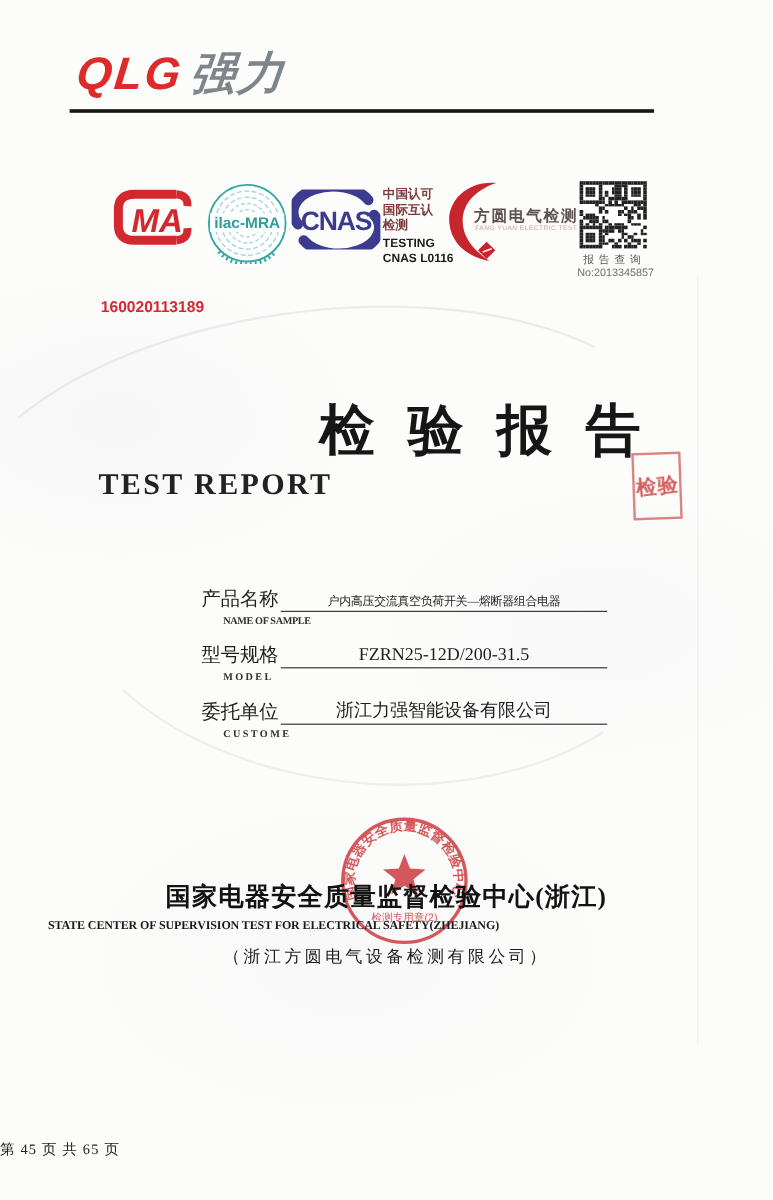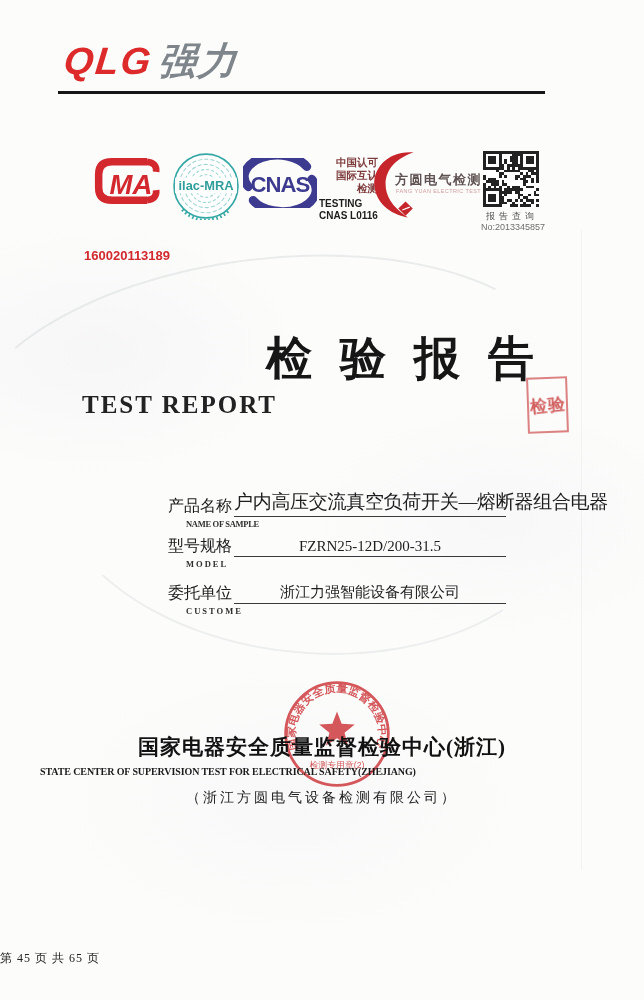--- a/index.html
+++ b/index.html
@@ -19,21 +19,21 @@
         font-style:italic;font-weight:900;font-size:38px;letter-spacing:2px;
         transform:skewX(-6deg);white-space:nowrap;}
   .logo .en{color:#dd2b2c;}
   .logo .cn{color:#7e868b;margin-left:6px;}
   .rule{top:91px;left:58px;width:487px;height:3px;background:#161616;}
 
   
   .cma-num{top:204px;left:84px;width:90px;color:#d2282e;font-weight:bold;
            font-size:13px;font-family:"Liberation Sans",sans-serif;letter-spacing:0px;margin-top:44px;}
   .cnas-txt{top:156px;left:319px;line-height:13px;}
-  .cnas-cn{color:#7d3b3b;font-size:10.5px;font-weight:bold;text-align:right;}
+  .cnas-cn{color:#7d3b3b;font-size:10.5px;font-weight:bold;}
   .cnas-en{color:#1d1d1d;font-size:10px;font-weight:bold;font-family:"Liberation Sans",sans-serif;line-height:12px;}
   .fy-cn{top:171px;left:395px;font-size:13px;font-weight:bold;color:#5f5252;letter-spacing:1.5px;}
   .fy-en{top:188px;left:396px;font-size:5.5px;color:#cf9d9d;letter-spacing:.4px;font-family:"Liberation Sans",sans-serif;}
   .qr{top:151px;left:483px;width:56px;height:56px;display:grid;
       grid-template-columns:repeat(21,1fr);grid-auto-rows:1fr;background:#fff;}
   .qr div.on{background:#222;}
   .qr-cap{top:210px;left:474px;width:76px;text-align:center;font-size:9px;color:#555;letter-spacing:4px;}
   .qr-num{top:222px;left:470px;width:86px;text-align:center;font-size:9px;color:#6e6e6e;font-family:"Liberation Sans",sans-serif;}
 
   
@@ -52,21 +52,21 @@
   .sstamp{top:377px;left:527px;width:37px;height:52px;border:2px solid rgba(208,90,90,.75);
           transform:rotate(-2deg);display:flex;align-items:center;justify-content:center;overflow:hidden;}
   .sstamp span{color:rgba(200,62,62,.82);font-size:17px;font-weight:bold;letter-spacing:1px;
           transform:rotate(-4deg);filter:blur(.2px);white-space:nowrap;}
 
   
   .frow{left:168px;width:340px;height:40px;}
   .flabel{display:inline-block;width:66px;font-size:16px;color:#1c1c1c;letter-spacing:0;vertical-align:bottom;}
   .fvalue{display:inline-block;width:272px;text-align:center;border-bottom:1px solid #3a3a3a;
           font-size:15px;color:#1d1d1d;vertical-align:bottom;padding-bottom:1px;white-space:nowrap;}
-  .fvalue.tight{font-size:19px;letter-spacing:-.3px;}
+  .fvalue.tight{font-size:10px;letter-spacing:-.3px;}
   .fsub{font-size:8.5px;color:#2e2e2e;margin:2px 0 0 6px;font-weight:bold;letter-spacing:.5px;padding-left:12px;}
   .fsub.sp{letter-spacing:2px;}
 
   
   .seal{top:678px;left:281px;opacity:.8;}
   .c-cn{top:733px;left:40px;width:564px;text-align:center;font-size:21px;font-weight:bold;
         color:#121212;letter-spacing:1px;z-index:3;white-space:nowrap;}
   .c-en{top:766px;left:40px;width:564px;text-align:left;font-size:10px;font-weight:bold;
         color:#1a1a1a;letter-spacing:-.1px;z-index:3;}
   .c-co{top:789px;left:40px;width:564px;text-align:center;font-size:14px;color:#1c1c1c;

